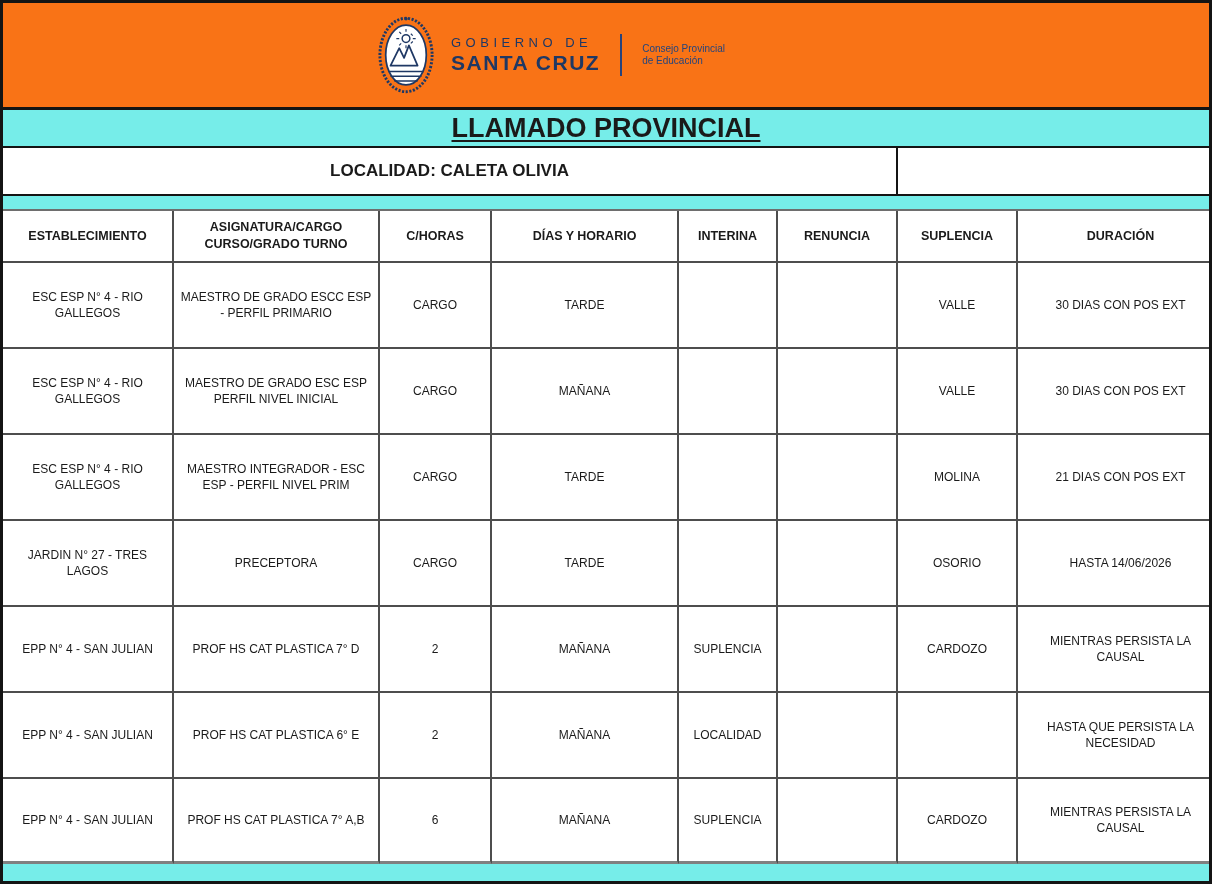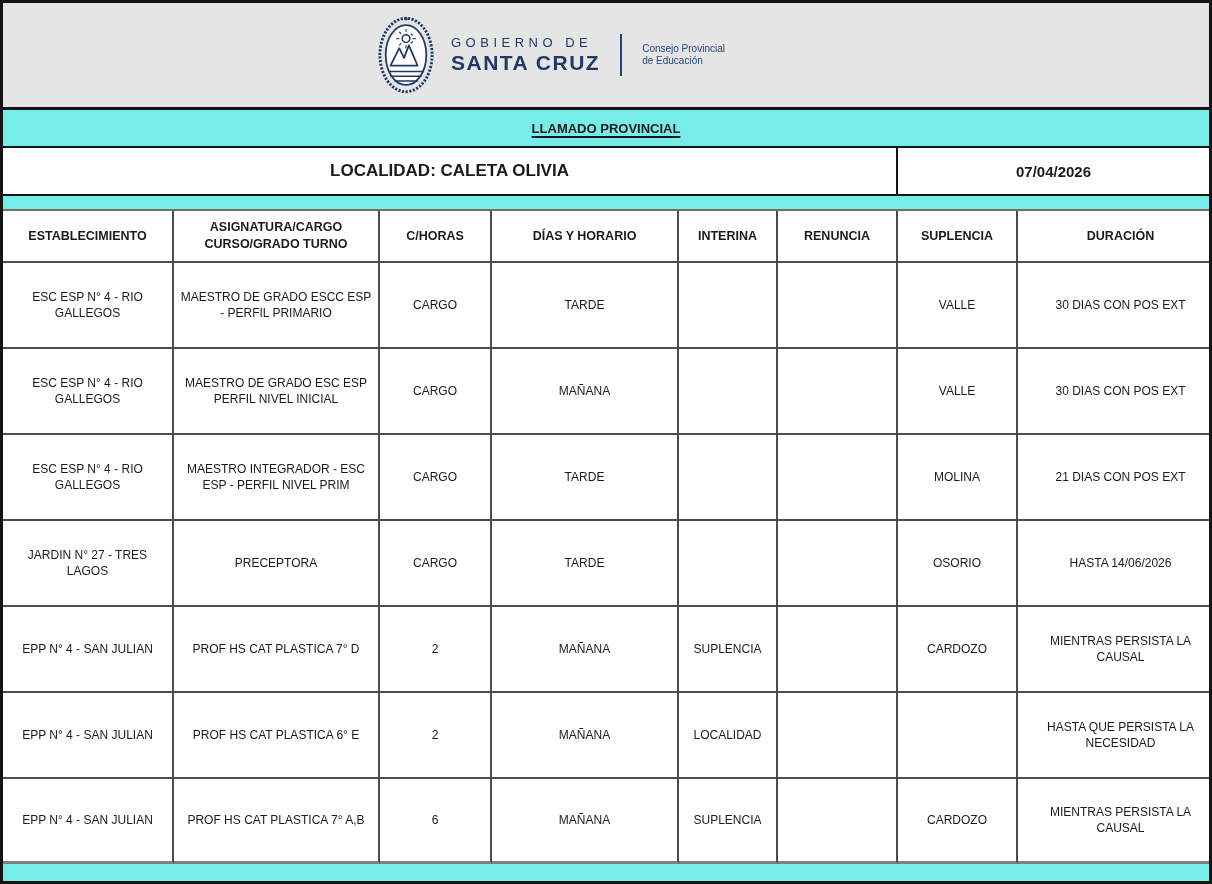--- a/index.html
+++ b/index.html
@@ -9,40 +9,40 @@
     border: 3px solid #141414;
     background: #ffffff;
     display: flex; flex-direction: column;
     font-family: "Liberation Sans", sans-serif;
     color: #1a1a1a;
     overflow: hidden;
   }
 
   
   .logo-band {
-    height: 104px; background: #e5e5e5;
+    height: 104px; background: #f97316;
     display: flex; align-items: center; justify-content: center;
     padding-right: 110px;
   }
   .logo-group { display: flex; align-items: center; gap: 16px; }
   .crest { width: 58px; height: 80px; flex: 0 0 auto; }
   .gov-text { display: flex; flex-direction: column; line-height: 1.12; color: #1f3864; }
   .gov-line1 { font-size: 13px; letter-spacing: 4.5px; font-weight: 400; }
   .gov-line2 { font-size: 21px; font-weight: 700; letter-spacing: 1.5px; }
   .logo-divider { width: 2px; height: 42px; background: #27437c; margin: 0 4px; }
   .consejo-text { display: flex; flex-direction: column; line-height: 1.18; color: #24457e; font-size: 10px; font-weight: 400; }
 
   
   .banner {
     height: 41px; background: #76ede9;
     border-top: 3px solid #141414; border-bottom: 2px solid #141414;
     display: flex; align-items: center; justify-content: center;
   }
   .banner-title {
-    font-size: 13px; font-weight: 700;
+    font-size: 27px; font-weight: 700;
     text-decoration: underline; text-decoration-thickness: 2px; text-underline-offset: 3px;
   }
 
   
   .subheader { height: 48px; display: flex; border-bottom: 2px solid #141414; background:#fff; }
   .subheader .loc-cell {
     flex: 0 0 895px; display:flex; align-items:center; justify-content:center;
     border-right: 2px solid #141414;
     font-size: 17px; font-weight: 700;
   }
@@ -100,21 +100,20 @@
       </div>
     </div>
   </div>
 
   <div class="banner">
     <span class="banner-title">LLAMADO PROVINCIAL</span>
   </div>
 
   <div class="subheader">
     <div class="loc-cell">LOCALIDAD: CALETA OLIVIA</div>
-    <div class="date-cell">07/04/2026</div>
   </div>
 
   <div class="strip-top"></div>
 
   <div class="grid">
     <div class="row hrow">
       <div class="c">ESTABLECIMIENTO</div>
       <div class="c">ASIGNATURA/CARGO
 CURSO/GRADO TURNO</div>
       <div class="c">C/HORAS</div>

